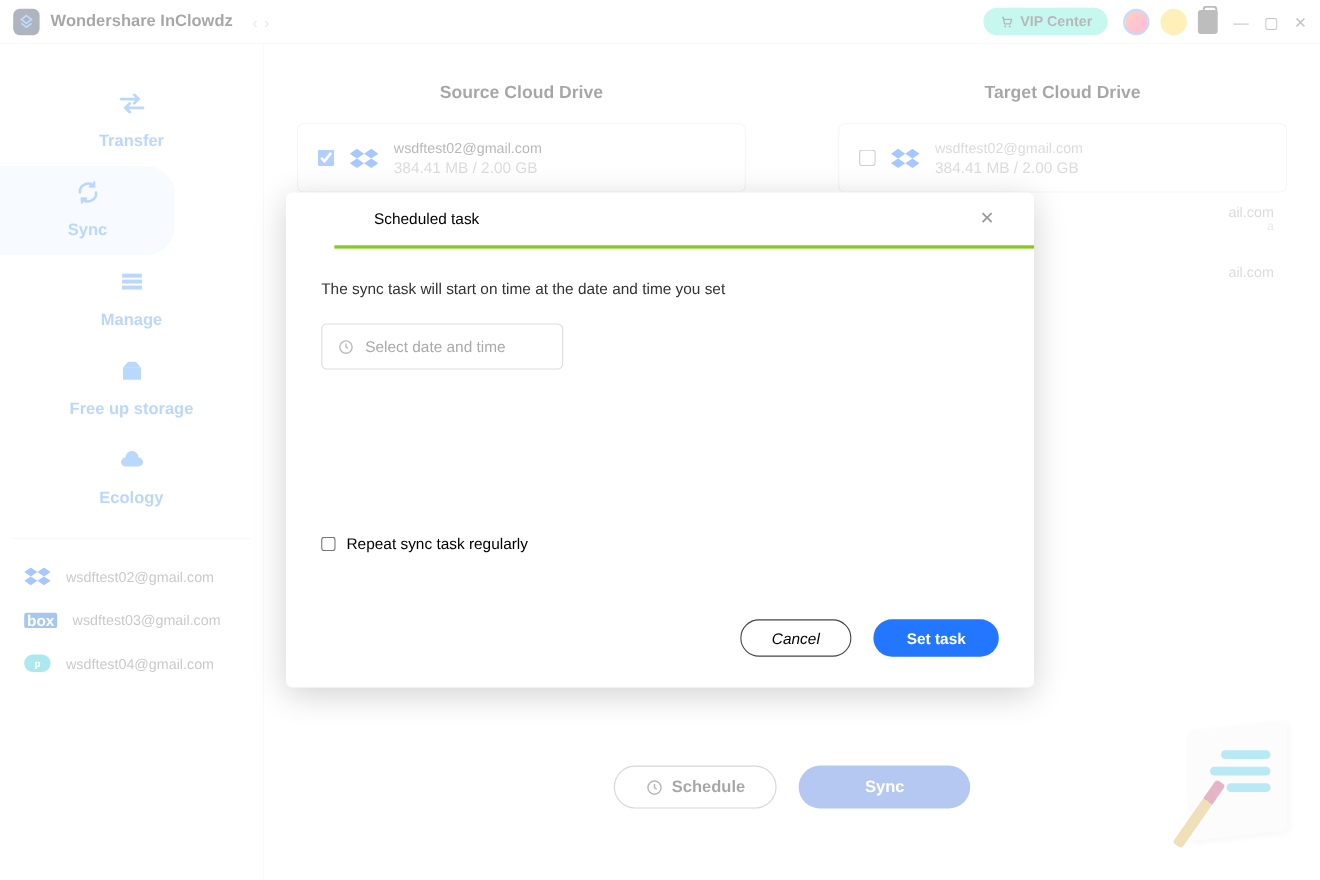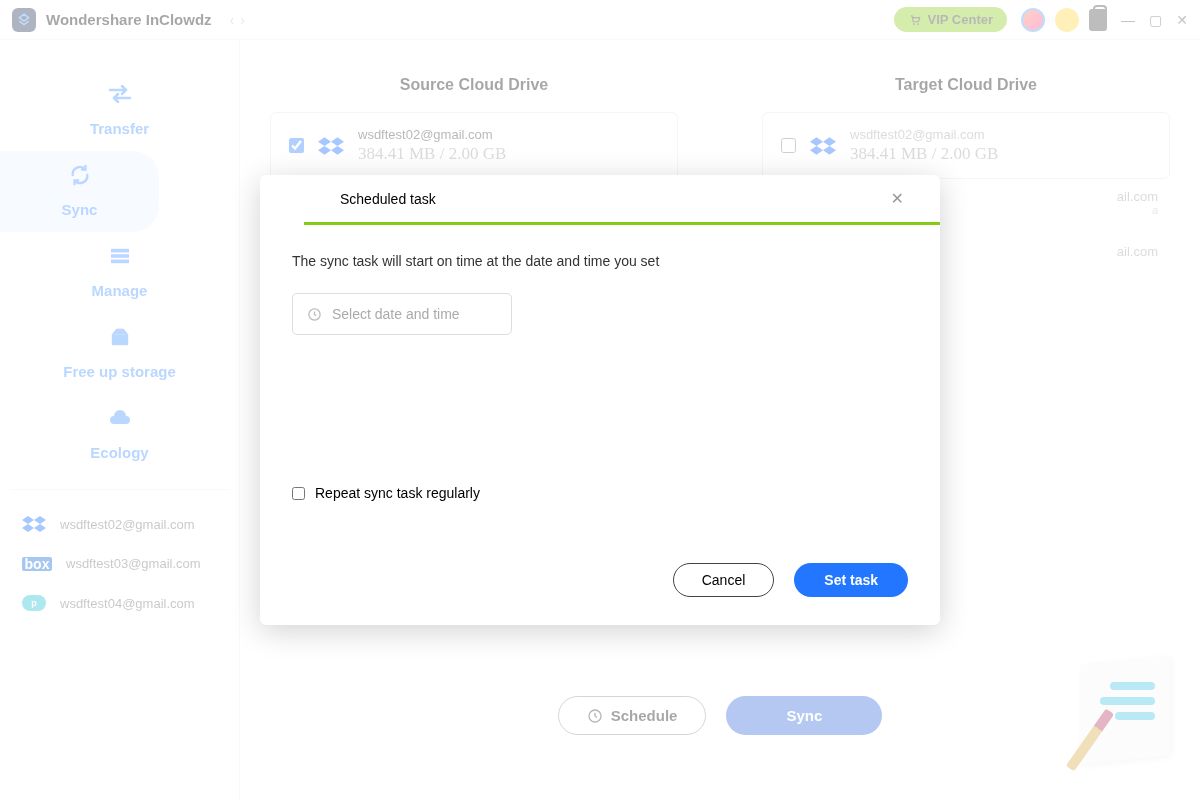--- a/index.html
+++ b/index.html
@@ -3,21 +3,21 @@
 <meta charset="utf-8">
 <style>
 * { margin: 0; padding: 0; box-sizing: border-box; font-family: -apple-system, BlinkMacSystemFont, "Segoe UI", Arial, sans-serif; }
 body { width: 1200px; height: 800px; overflow: hidden; background: #fff; position: relative; }
 
 .titlebar { height: 40px; display: flex; align-items: center; padding: 0 12px; border-bottom: 1px solid #eee; }
 .titlebar .logo { width: 24px; height: 24px; background: #1a2b4a; border-radius: 6px; display: flex; align-items: center; justify-content: center; color: #4a9eff; font-size: 14px; font-weight: bold; }
 .titlebar .app-title { margin-left: 10px; font-weight: 700; font-size: 15px; }
 .titlebar .nav-arrows { margin-left: 18px; color: #bbb; font-size: 14px; display: flex; gap: 6px; }
 .titlebar .spacer { flex: 1; }
-.titlebar .vip { background: #84cc16; border-radius: 15px; padding: 5px 14px; font-size: 13px; font-weight: 700; display: flex; align-items: center; gap: 6px; color: #333; }
+.titlebar .vip { background: #5eead4; border-radius: 15px; padding: 5px 14px; font-size: 13px; font-weight: 700; display: flex; align-items: center; gap: 6px; color: #333; }
 .titlebar .avatar { width: 24px; height: 24px; border-radius: 50%; background: linear-gradient(135deg,#ff7a59,#ff3e8a); margin-left: 14px; border: 2px solid #4a9eff; }
 .titlebar .coin { width: 24px; height: 24px; border-radius: 50%; background: #ffd43b; margin-left: 10px; }
 .titlebar .clip { width: 18px; height: 22px; background: #444; border-radius: 3px; margin-left: 10px; position: relative; }
 .titlebar .clip::before { content: ""; position: absolute; top: -4px; left: 4px; width: 10px; height: 6px; border: 2px solid #444; border-bottom: none; border-radius: 4px 4px 0 0; }
 .titlebar .win-btn { color: #555; font-size: 14px; margin-left: 14px; cursor: pointer; }
 
 .container { display: flex; height: 760px; }
 .sidebar { width: 240px; border-right: 1px solid #eee; padding-top: 30px; }
 .nav-item { display: flex; align-items: center; gap: 16px; padding: 14px 22px; color: #3a8cff; font-size: 15px; font-weight: 600; cursor: pointer; flex-direction: column; }
 .nav-item.active { background: #e8f1ff; border-radius: 0 26px 26px 0; margin-right: 80px; }
@@ -29,21 +29,21 @@
 .box-icon { width: 30px; height: 14px; background: #0061d5; color: #fff; font-size: 14px; font-weight: 700; display: flex; align-items: center; justify-content: center; border-radius: 2px; }
 .pcloud-icon { width: 24px; height: 16px; background: #17bed0; border-radius: 8px; display: flex; align-items: center; justify-content: center; color: #fff; font-size: 9px; font-weight: bold; }
 
 .main { flex: 1; padding: 36px 30px; position: relative; }
 .columns { display: flex; gap: 44px; }
 .col { flex: 1; }
 .col-title { text-align: center; font-weight: 700; font-size: 16px; margin-bottom: 18px; }
 .drive-card { border: 1px solid #e2e2e2; border-radius: 6px; padding: 14px 18px; display: flex; align-items: center; gap: 14px; margin-bottom: 10px; }
 .drive-card input[type=checkbox] { width: 15px; height: 15px; accent-color: #2276ff; }
 .drive-card .email { font-size: 13px; color: #333; }
-.drive-card .size { font-size: 17px; color: #999; margin-top: 2px; font-family: Liberation Serif, serif; }
+.drive-card .size { font-size: 14px; color: #999; margin-top: 2px; }
 
 .action-row { display: flex; justify-content: center; gap: 20px; position: absolute; bottom: 65px; left: 0; right: 0; }
 .btn-schedule { border: 1px solid #888; background: #fff; border-radius: 22px; padding: 10px 28px; font-size: 15px; font-weight: 600; display: flex; align-items: center; gap: 8px; }
 .btn-sync { background: #2963d9; color: #fff; border: none; border-radius: 22px; padding: 10px 60px; font-size: 15px; font-weight: 700; }
 .illustration { position: absolute; right: 30px; bottom: 40px; width: 120px; height: 120px; }
 .illus-paper { position: absolute; right: 0; bottom: 0; width: 90px; height: 100px; background: #f5f5f7; transform: skewY(-6deg); border-radius: 4px; box-shadow: 2px 2px 6px rgba(0,0,0,0.1); }
 .illus-line { position: absolute; height: 8px; background: #35c0e0; border-radius: 4px; }
 .illus-pencil { position: absolute; left: 5px; bottom: 15px; width: 70px; height: 10px; background: linear-gradient(90deg,#d4a538 70%, #b52a5b 70%); transform: rotate(-55deg); border-radius: 3px; }
 
 .overlay { position: absolute; inset: 0; background: rgba(255,255,255,0.65); }
@@ -51,21 +51,21 @@
 .modal { position: absolute; left: 260px; top: 175px; width: 680px; height: 450px; background: #fff; border-radius: 6px; box-shadow: 0 6px 30px rgba(0,0,0,0.18); display: flex; flex-direction: column; }
 .modal-header { padding: 14px 36px; border-bottom: 3px solid #84cc16; display: flex; align-items: center; justify-content: space-between; font-size: 14px; margin-left: 44px; }
 .modal-close { color: #999; cursor: pointer; font-size: 16px; }
 .modal-body { padding: 28px 32px; flex: 1; }
 .modal-desc { font-size: 14px; color: #333; margin-bottom: 24px; }
 .datetime-input { border: 1px solid #ddd; border-radius: 5px; padding: 12px 14px; display: flex; align-items: center; gap: 10px; width: 220px; color: #aaa; font-size: 14px; }
 .repeat-row { display: flex; align-items: flex-start; gap: 14px; margin-top: 150px; }
 .repeat-row label { font-size: 14px; display: flex; align-items: center; gap: 10px; }
 .repeat-select { border: 1px solid #ddd; background: #f7f7f7; border-radius: 5px; padding: 10px 14px; width: 240px; color: #aaa; font-size: 14px; display: flex; justify-content: space-between; align-items: center; }
 .modal-footer { padding: 16px 32px 28px; display: flex; justify-content: flex-end; gap: 20px; }
-.btn-cancel { border: 1px solid #444; background: #fff; border-radius: 18px; padding: 8px 28px; font-size: 14px; }
+.btn-cancel { border: 1px solid #444; background: #fff; border-radius: 18px; padding: 8px 28px; font-size: 14px; font-style: italic; }
 .btn-set { background: #2276ff; color: #fff; border: none; border-radius: 18px; padding: 8px 30px; font-size: 14px; font-weight: 600; }
 
 svg { display: block; }
 </style>
 </head>
 <body>
 
 <div class="titlebar">
   <div class="logo">
     <svg width="14" height="14" viewBox="0 0 24 24" fill="none">

